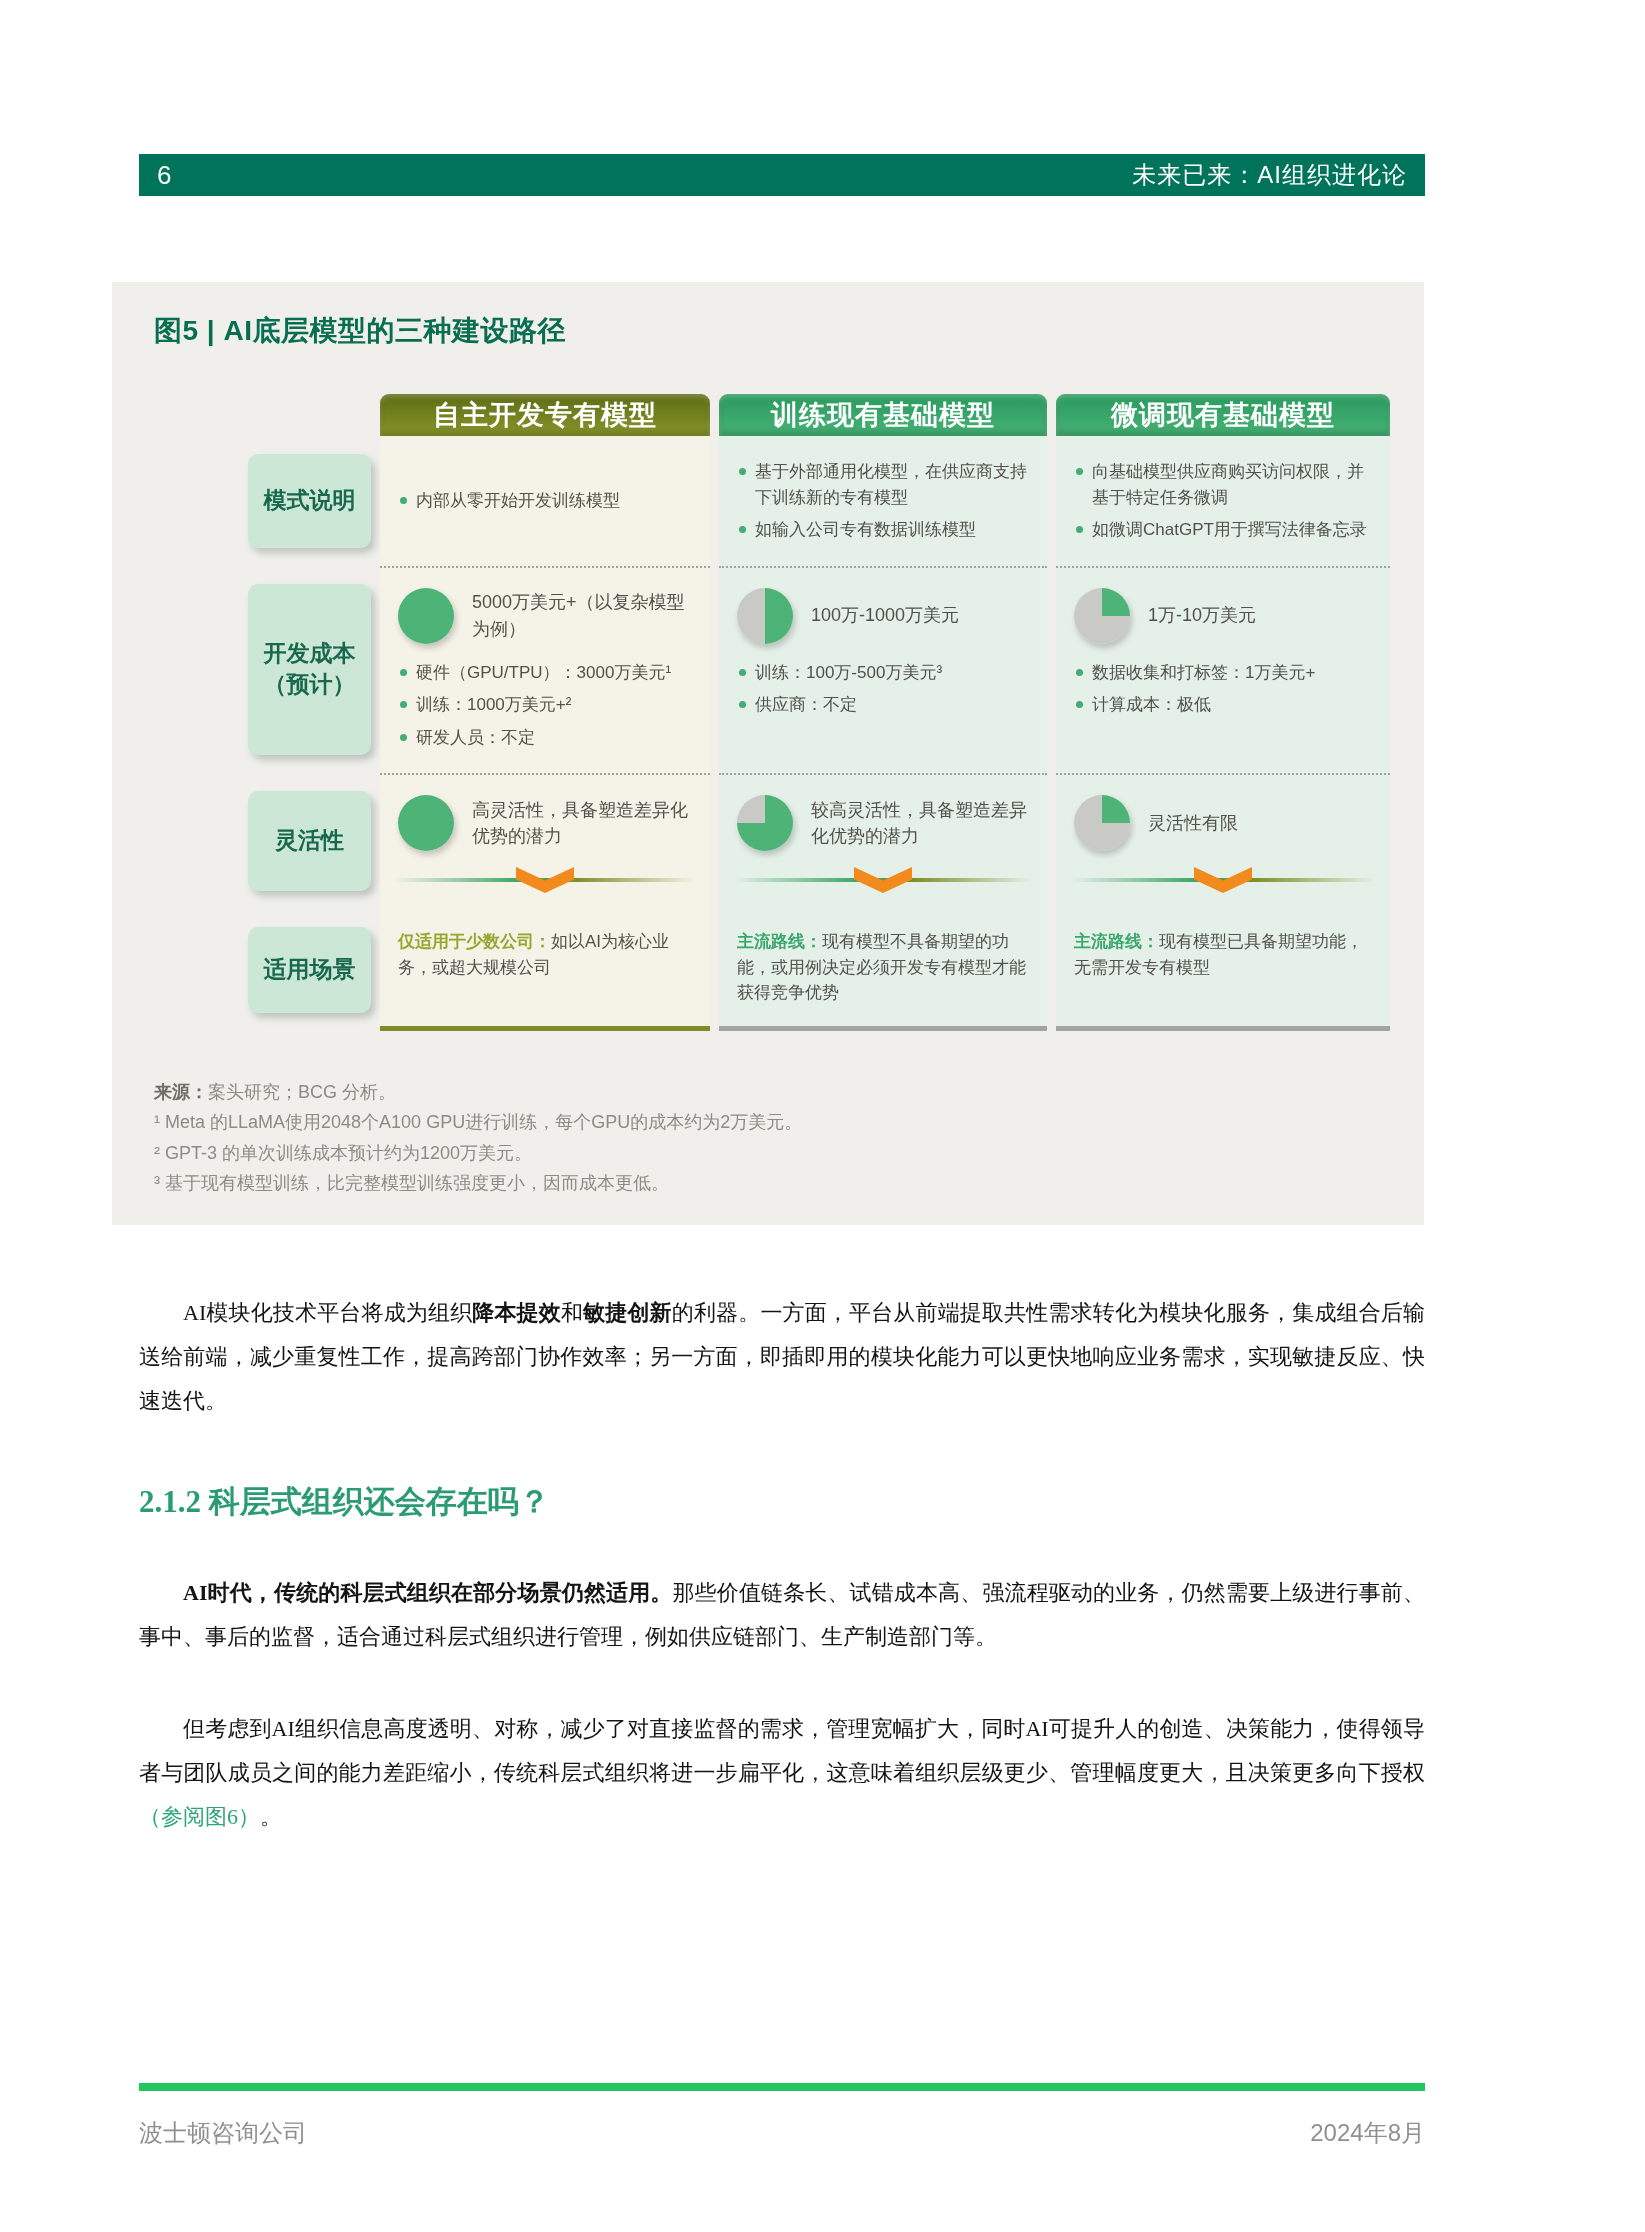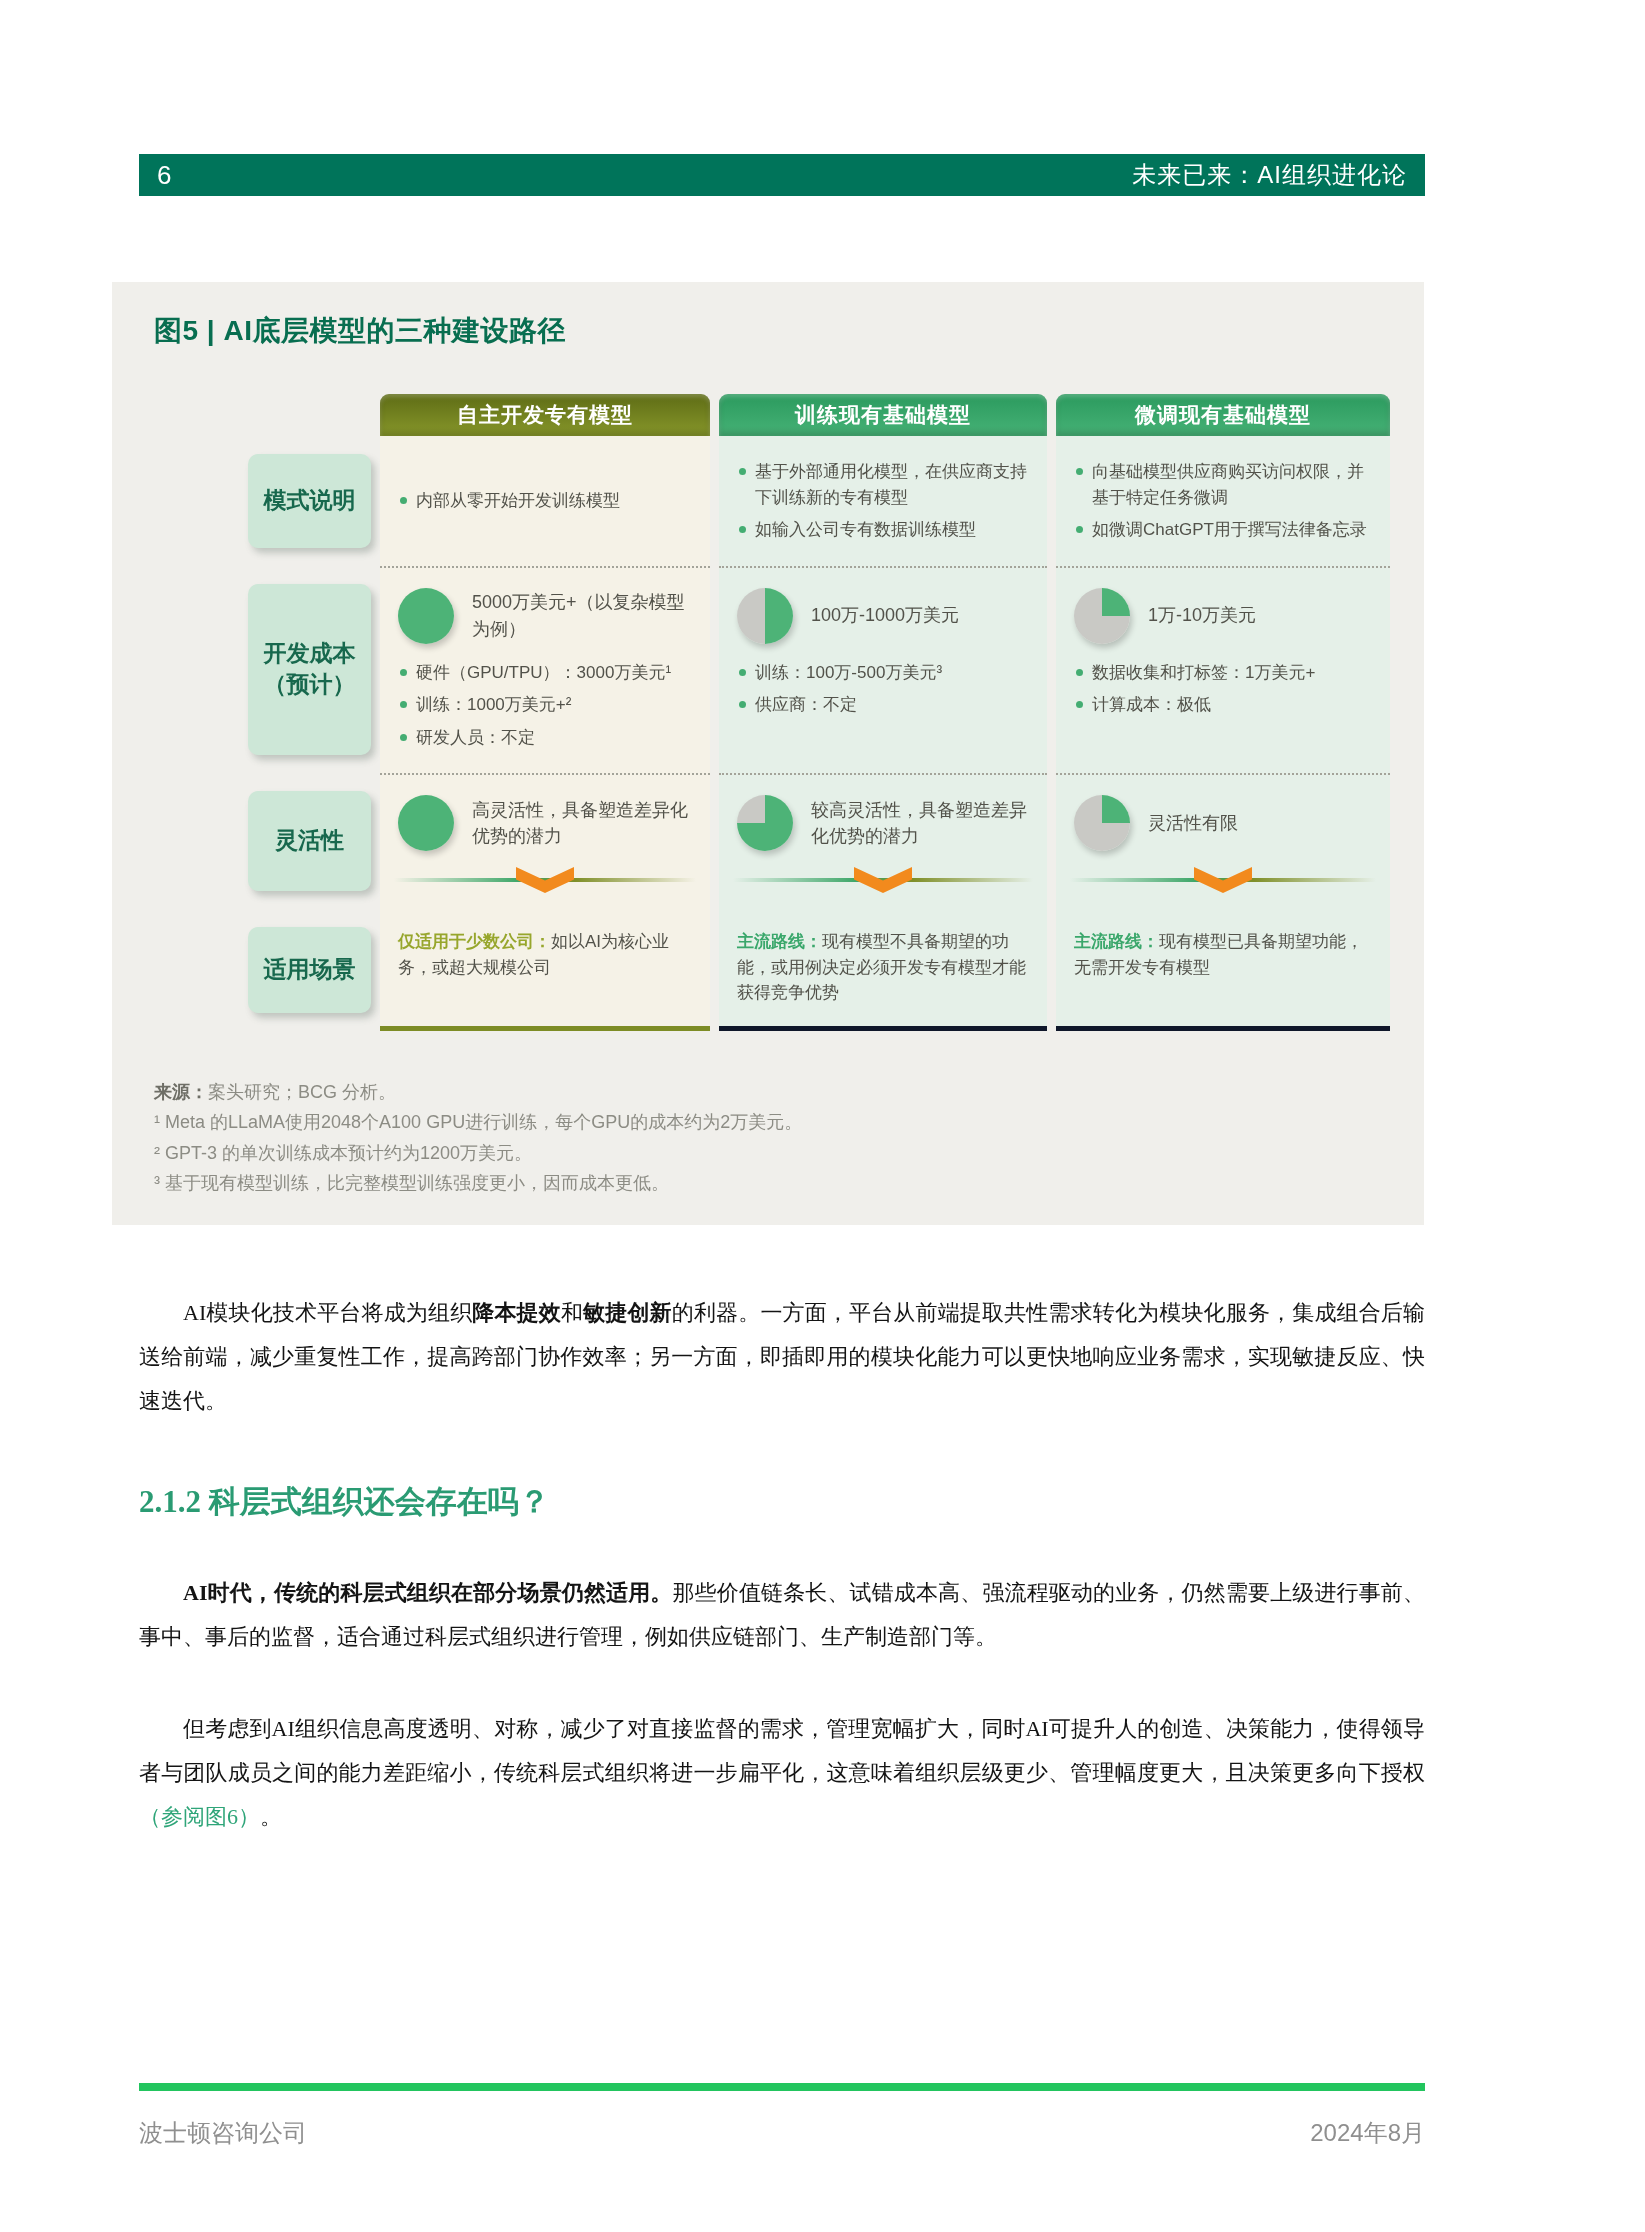--- a/index.html
+++ b/index.html
@@ -26,41 +26,41 @@
   .fig-title { margin:0; font-size:28px; font-weight:700; color:#086e50; letter-spacing:0.5px; }
 
   .fig-table {
     margin:44px 0 0 94px;
     display:grid;
     grid-template-columns:123px 330px 328px 334px;
     grid-template-rows:42px minmax(127px,auto) minmax(205px,auto) minmax(117px,auto) minmax(107px,auto);
     column-gap:9px; row-gap:0;
   }
   .colhead {
-    border-radius:9px 9px 0 0; color:#fff; font-weight:700; font-size:21px;
+    border-radius:9px 9px 0 0; color:#fff; font-weight:700; font-size:27px;
     text-align:center; line-height:42px; letter-spacing:1px;
     box-shadow:inset 0 3px 4px rgba(255,255,255,.22), inset 0 -4px 6px rgba(0,0,0,.18);
   }
   .head-olive { background:linear-gradient(180deg,#5e6c15,#87972a); }
   .head-green { background:linear-gradient(180deg,#2b9a5e,#46b276); }
 
   .rowlabel { display:flex; }
   .rowlabel .box {
     flex:1; margin:18px 0; background:#cde7d7; border-radius:10px;
     display:flex; align-items:center; justify-content:center; text-align:center;
     color:#17684d; font-weight:700; font-size:23px; line-height:1.35;
     padding:6px 8px; box-shadow:4px 5px 7px rgba(90,110,100,.32);
   }
 
   .cell { padding:16px 18px; font-size:17px; line-height:1.5; color:#52524a; box-sizing:border-box; }
   .cream { background:#f5f2e7; }
   .mint  { background:#e5f0e8; }
   .dotted { border-top:2px dotted #a3a399; }
   .bottom-olive { border-bottom:5px solid #7d8c25; }
-  .bottom-green { border-bottom:5px solid #0f172a; }
+  .bottom-green { border-bottom:5px solid #a3a3a3; }
 
   ul.bullets { list-style:none; margin:0; padding:0; }
   ul.bullets li { position:relative; padding-left:18px; margin:7px 0; }
   ul.bullets li::before {
     content:""; position:absolute; left:2px; top:.55em; width:7px; height:7px;
     border-radius:50%; background:#44ad72;
   }
   .vcenter { display:flex; align-items:center; height:100%; }
 
   .pie-row { display:flex; align-items:center; gap:18px; margin:4px 0 16px; }

